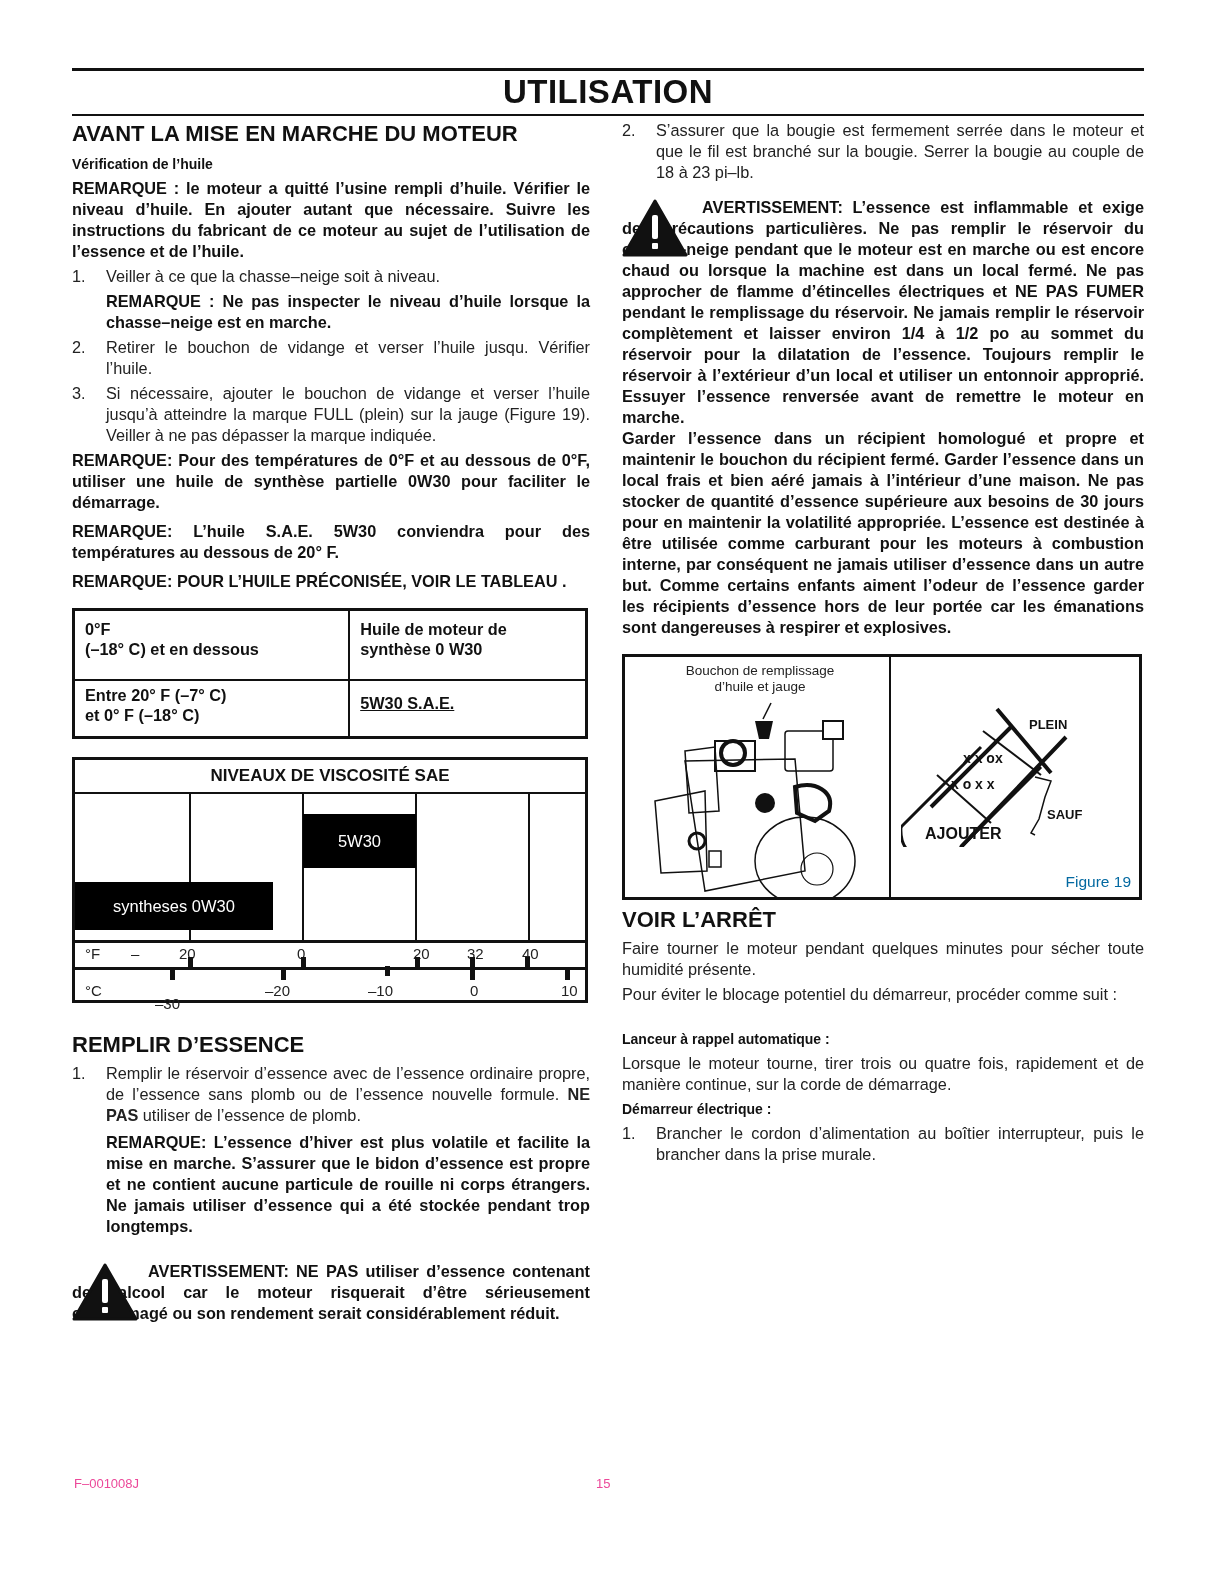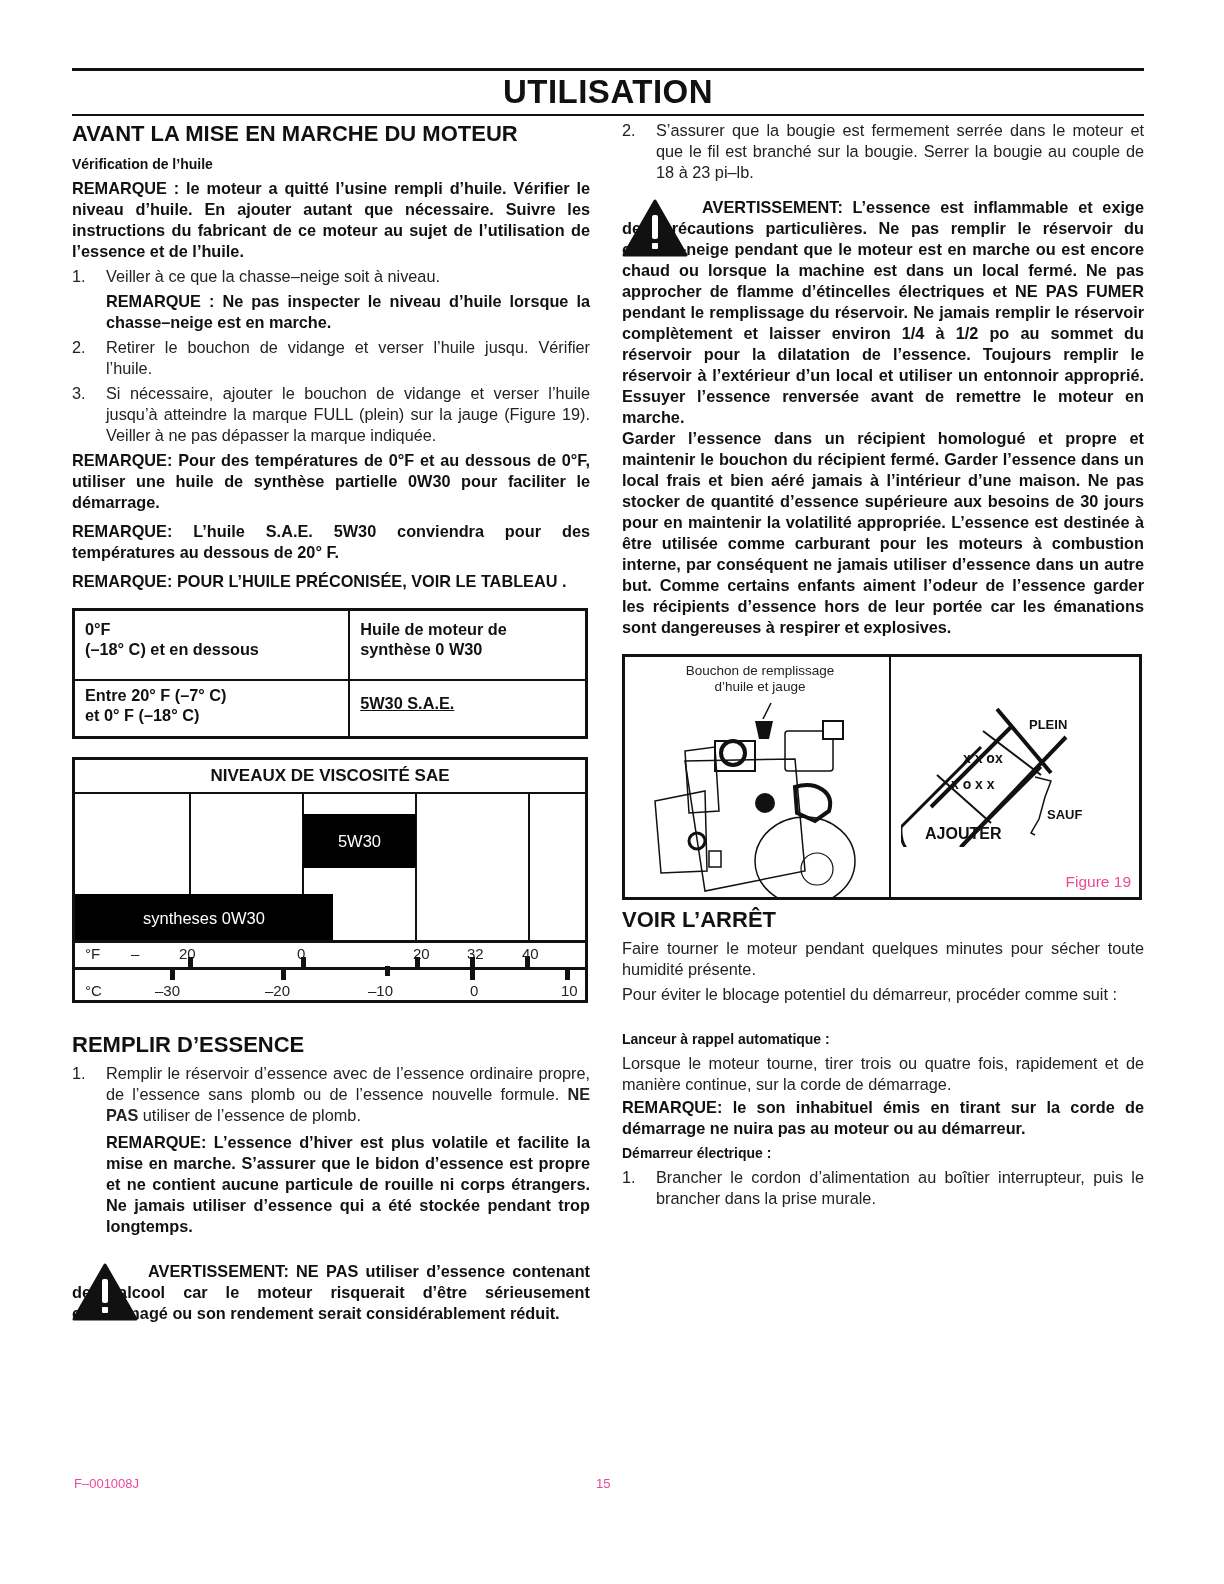--- a/index.html
+++ b/index.html
@@ -44,21 +44,21 @@
   .tick { position: absolute; width: 5px; height: 10px; background: #111; }
 
   
   .warn { position: relative; }
   .warn-icon { position: absolute; left: 0; top: 2px; width: 66px; height: 58px; }
 
   
   .figure { position: relative; width: 520px; height: 246px; border: 3px solid #111; margin-top: 16px; }
   .fig-divider { position: absolute; left: 264px; top: 0; width: 2px; height: 100%; background: #111; }
   .fig-label { position: absolute; font-size: 13.5px; line-height: 16px; color: #222; text-align: center; }
-  .fig-caption { position: absolute; right: 8px; bottom: 6px; font-size: 15.5px; color: #ec4899; }
+  .fig-caption { position: absolute; right: 8px; bottom: 6px; font-size: 15.5px; color: #0369a1; }
   .dip-label { position: absolute; font-weight: bold; font-size: 13px; }
 
   .footer { position: absolute; top: 1476px; font-size: 13px; color: #ec4899; }
 </style>
 </head>
 <body>
 
 <div class="rule" style="top:68px;"></div>
 <div class="title">UTILISATION</div>
 <div class="rule" style="top:114px; height:2px;"></div>
@@ -111,39 +111,39 @@
     </table>
 
   <div class="visc">
     <div class="visc-title">NIVEAUX DE VISCOSITÉ SAE</div>
     <div class="visc-body">
       <div class="vline" style="left:114px;"></div>
       <div class="vline" style="left:227px;"></div>
       <div class="vline" style="left:340px;"></div>
       <div class="vline" style="left:453px;"></div>
       <div class="bar" style="left:228px; top:20px; width:113px; height:54px; line-height:54px;">5W30</div>
-      <div class="bar" style="left:0; top:100px; width:258px; height:48px; line-height:48px;text-align:center;">syntheses 0W30</div>
+      <div class="bar" style="left:0; top:88px; width:198px; height:48px; line-height:48px;text-align:center;">syntheses 0W30</div>
     </div>
     <div class="scale scale-f">
       <span class="tick-label" style="left:10px; top:3px;">°F</span>
       <span class="tick-label" style="left:56px; top:3px;">–</span>
       <span class="tick-label" style="left:104px; top:3px;">20</span>
       <span class="tick-label" style="left:222px; top:3px;">0</span>
       <span class="tick-label" style="left:338px; top:3px;">20</span>
       <span class="tick-label" style="left:392px; top:3px;">32</span>
       <span class="tick-label" style="left:447px; top:3px;">40</span>
       <span class="tick" style="left:113px; top:14px;"></span>
       <span class="tick" style="left:226px; top:14px;"></span>
       <span class="tick" style="left:340px; top:14px;"></span>
       <span class="tick" style="left:395px; top:14px;"></span>
       <span class="tick" style="left:450px; top:14px;"></span>
     </div>
     <div class="scale scale-c">
       <span class="tick-label" style="left:10px; top:13px;">°C</span>
-      <span class="tick-label" style="left:80px; top:13px;">–30</span>
+      <span class="tick-label" style="left:80px; top:26px;">–30</span>
       <span class="tick-label" style="left:190px; top:13px;">–20</span>
       <span class="tick-label" style="left:293px; top:13px;">–10</span>
       <span class="tick-label" style="left:395px; top:13px;">0</span>
       <span class="tick-label" style="left:486px; top:13px;">10</span>
       <span class="tick" style="left:95px; top:0px;"></span>
       <span class="tick" style="left:206px; top:0px;"></span>
       <span class="tick" style="left:310px; top:-4px;"></span>
       <span class="tick" style="left:395px; top:0px;"></span>
       <span class="tick" style="left:490px; top:0px;"></span>
     </div>
@@ -220,21 +220,20 @@
     <div class="dip-label" style="left:300px; top:168px; font-size:16px;">AJOUTER</div>
     <div class="fig-caption">Figure 19</div>
   </div>
 
   <div class="h1" style="margin-top:6px;">VOIR L’ARRÊT</div>
   <div class="p">Faire tourner le moteur pendant quelques minutes pour sécher toute humidité présente.</div>
   <div class="p" style="margin-top:4px;">Pour éviter le blocage potentiel du démarreur, procéder comme suit :</div>
 
   <div class="h2" style="margin-top:22px;">Lanceur à rappel automatique :</div>
   <div class="p">Lorsque le moteur tourne, tirer trois ou quatre fois, rapidement et de manière continue, sur la corde de démarrage.</div>
-  <div class="b" style="margin-top:2px;">REMARQUE: le son inhabituel émis en tirant sur la corde de démarrage ne nuira pas au moteur ou au démarreur.</div>
 
   <div class="h2" style="margin-top:2px;">Démarreur électrique :</div>
   <div class="li">
     <span class="num">1.</span>
     <span class="txt">Brancher le cordon d’alimentation au boîtier interrupteur, puis le brancher dans la prise murale.</span>
   </div>
 </div>
 
 <div class="footer" style="left:74px;">F–001008J</div>
 <div class="footer" style="left:596px;">15</div>

